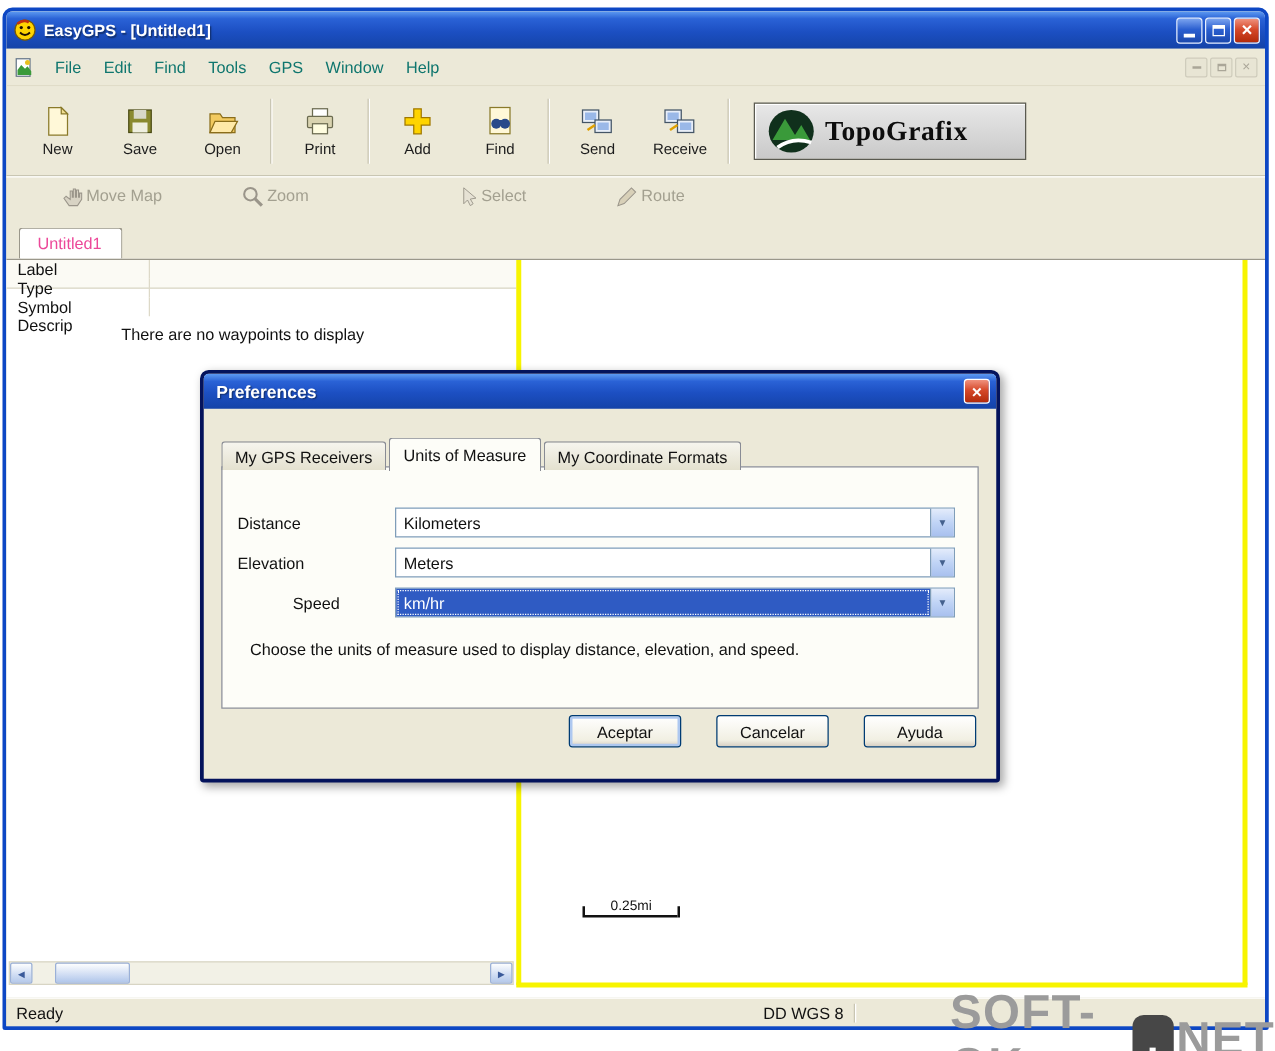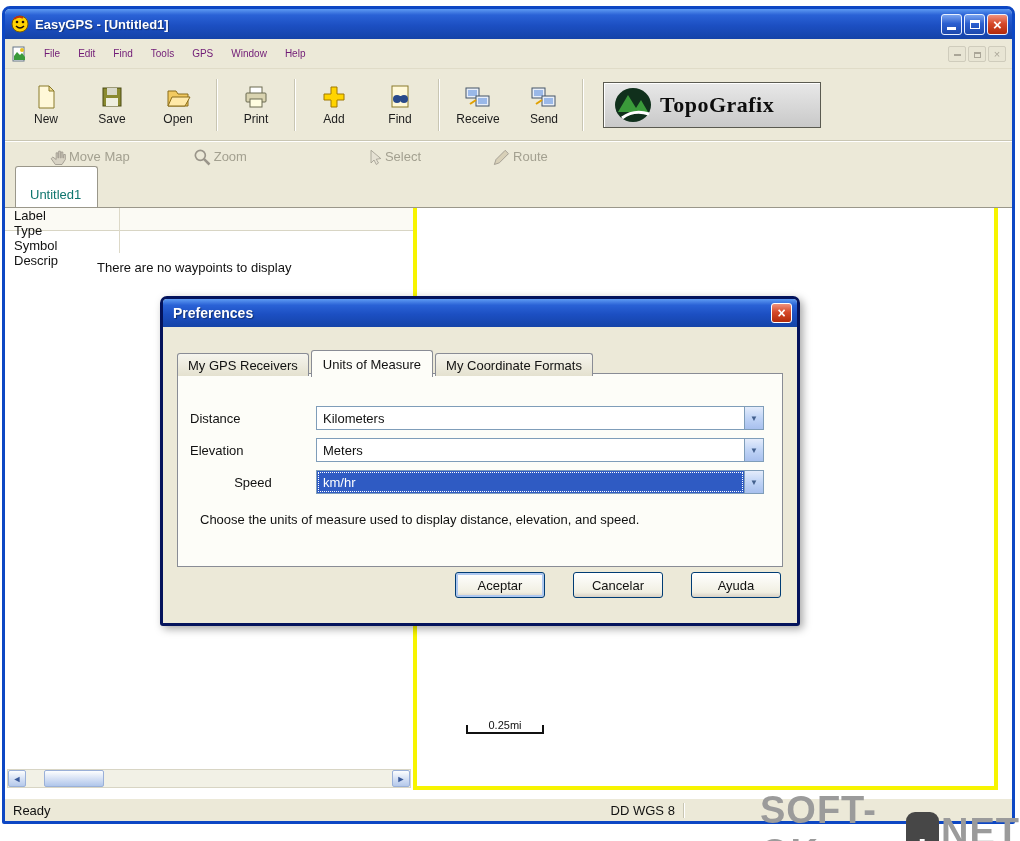--- a/index.html
+++ b/index.html
@@ -20,21 +20,21 @@
   .tb-btn { width:21px; height:21px; border:1px solid #e8f0ff; border-radius:3px; margin-left:2px;
     display:flex; align-items:center; justify-content:center; cursor:default; }
   .btn-blue { background:linear-gradient(180deg,#7ba4ef,#2b5fd0 45%,#1b48ad); }
   .btn-close { background:linear-gradient(180deg,#f0927e,#d6492a 45%,#b22a0a); color:#fff; font-size:15px; font-weight:bold; line-height:1; }
   .glyph-min { width:9px; height:3px; background:#fff; margin-top:9px; }
   .glyph-max { width:10px; height:9px; border:1px solid #fff; border-top:3px solid #fff; }
 
   
   .menubar { height:30px; flex:0 0 30px; display:flex; align-items:center; background:#ece9d8; padding:0 6px; border-bottom:1px solid #e0dcc8; }
   .menubar .doc-icon { width:16px; height:16px; margin-right:8px; }
-  .menu-item { color:#701a75; font-size:10px; padding:3px 9px; cursor:default; }
+  .menu-item { color:#0f766e; font-size:13px; padding:3px 9px; cursor:default; }
   .mdi-controls { margin-left:auto; display:flex; gap:2px; }
   .mdi-btn { width:18px; height:16px; border:1px solid #cfccbc; background:#e8e5d4; color:#aaa698; font-size:11px; line-height:14px; text-align:center; border-radius:2px; }
   .mdi-glyph-min { display:inline-block; width:7px; height:2px; background:#aaa698; margin-bottom:2px; }
   .mdi-glyph-rest { display:inline-block; width:7px; height:6px; border:1px solid #aaa698; border-top:2px solid #aaa698; }
 
   
   .toolbar { height:72px; flex:0 0 72px; display:flex; align-items:center; padding:2px 8px; background:#ece9d8; }
   .tool-button { width:66px; height:62px; display:flex; flex-direction:column; align-items:center; justify-content:center; gap:2px; border:1px solid transparent; border-radius:3px; }
   .tool-button .lbl { font-size:12px; color:#1c1c1c; }
   .tb-sep { width:2px; height:52px; border-left:1px solid #c9c6b3; border-right:1px solid #ffffff; margin:0 5px; }
@@ -43,21 +43,21 @@
   .logo-text { font-family:"Liberation Serif", serif; font-weight:bold; font-size:22px; color:#0d0d0d; letter-spacing:0.5px; }
 
   
   .toolsrow { height:30px; flex:0 0 30px; display:flex; align-items:center; background:#ece9d8; border-top:1px solid #fff; box-shadow:0 -1px 0 #c9c6b3; }
   .tool2 { display:flex; align-items:center; gap:2px; color:#a3a090; font-size:13px; }
   .t2-1 { margin-left:42px; } .t2-2 { margin-left:62px; } .t2-3 { margin-left:118px; } .t2-4 { margin-left:70px; }
 
   
   .tabstrip { height:36px; flex:0 0 36px; background:#ece9d8; position:relative; }
   .doc-tab { position:absolute; left:10px; bottom:0; background:#ffffff; border:1px solid #9a978a; border-bottom:none;
-    border-radius:3px 3px 0 0; padding:20px 16px 5px 14px; font-size:13px; color:#0f766e; }
+    border-radius:3px 3px 0 0; padding:4px 16px 5px 14px; font-size:13px; color:#ec4899; }
 
   
   .content { flex:1; position:relative; background:#ffffff; border-top:1px solid #9a978a; overflow:hidden; }
   .colheaders { position:absolute; left:0; top:0; width:408px; height:23px; display:flex; background:#fbfaf4; border-bottom:1px solid #d8d5c4;flex-direction:column; }
   .colheader { height:100%; display:flex; align-items:center; padding-left:9px; font-size:13px; color:#111; border-right:1px solid #ddd9c8; }
   .ch-0 { width:115px; } .ch-1 { width:115px; } .ch-2 { width:115px; } .ch-3 { flex:1; border-right:none; }
   .empty-msg { position:absolute; left:92px; top:52px; font-size:13px; color:#111; }
 
   .vdiv-left  { position:absolute; left:408px; top:0; width:4px; bottom:10px; background:#f7f400; }
   .vdiv-right { position:absolute; left:989px; top:0; width:4px; bottom:10px; background:#f7f400; }
@@ -208,33 +208,33 @@
       </svg>
       <span class="lbl">Find</span>
     </div>
     <div class="tb-sep"></div>
     <div class="tool-button">
       <svg width="28" height="26" viewBox="0 0 28 26">
         <rect x="2" y="4" width="13" height="10" fill="#e8eef8" stroke="#445566"></rect>
           <rect x="4" y="6" width="9" height="6" fill="#9ab8e8"></rect>
         <rect x="12" y="12" width="13" height="10" fill="#e8eef8" stroke="#445566"></rect>
           <rect x="14" y="14" width="9" height="6" fill="#9ab8e8"></rect>
-        <path d="M12 16l-6 4" stroke="#e0a000" stroke-width="2"></path>
-      </svg>
-      <span class="lbl">Receive</span>
+        <path d="M6 20l6-4" stroke="#e0a000" stroke-width="2"></path>
+      </svg>
+      <span class="lbl">Send</span>
     </div>
     <div class="tool-button">
       <svg width="28" height="26" viewBox="0 0 28 26">
         <rect x="2" y="4" width="13" height="10" fill="#e8eef8" stroke="#445566"></rect>
           <rect x="4" y="6" width="9" height="6" fill="#9ab8e8"></rect>
         <rect x="12" y="12" width="13" height="10" fill="#e8eef8" stroke="#445566"></rect>
           <rect x="14" y="14" width="9" height="6" fill="#9ab8e8"></rect>
-        <path d="M6 20l6-4" stroke="#e0a000" stroke-width="2"></path>
-      </svg>
-      <span class="lbl">Send</span>
+        <path d="M12 16l-6 4" stroke="#e0a000" stroke-width="2"></path>
+      </svg>
+      <span class="lbl">Receive</span>
     </div>
     <div class="tb-sep"></div>
     <div class="logo-box">
       <svg width="38" height="36" viewBox="0 0 38 36">
         <ellipse cx="19" cy="18" rx="18" ry="17" fill="#10301c"></ellipse>
         <path d="M4 25 L14 8 L22 21 L27 13 L34 25 Z" fill="#3a9a3a"></path>
         <path d="M8 31 Q20 22 35 27" stroke="#fff" stroke-width="3" fill="none"></path>
       </svg>
       <span class="logo-text">TopoGrafix</span>
     </div>

